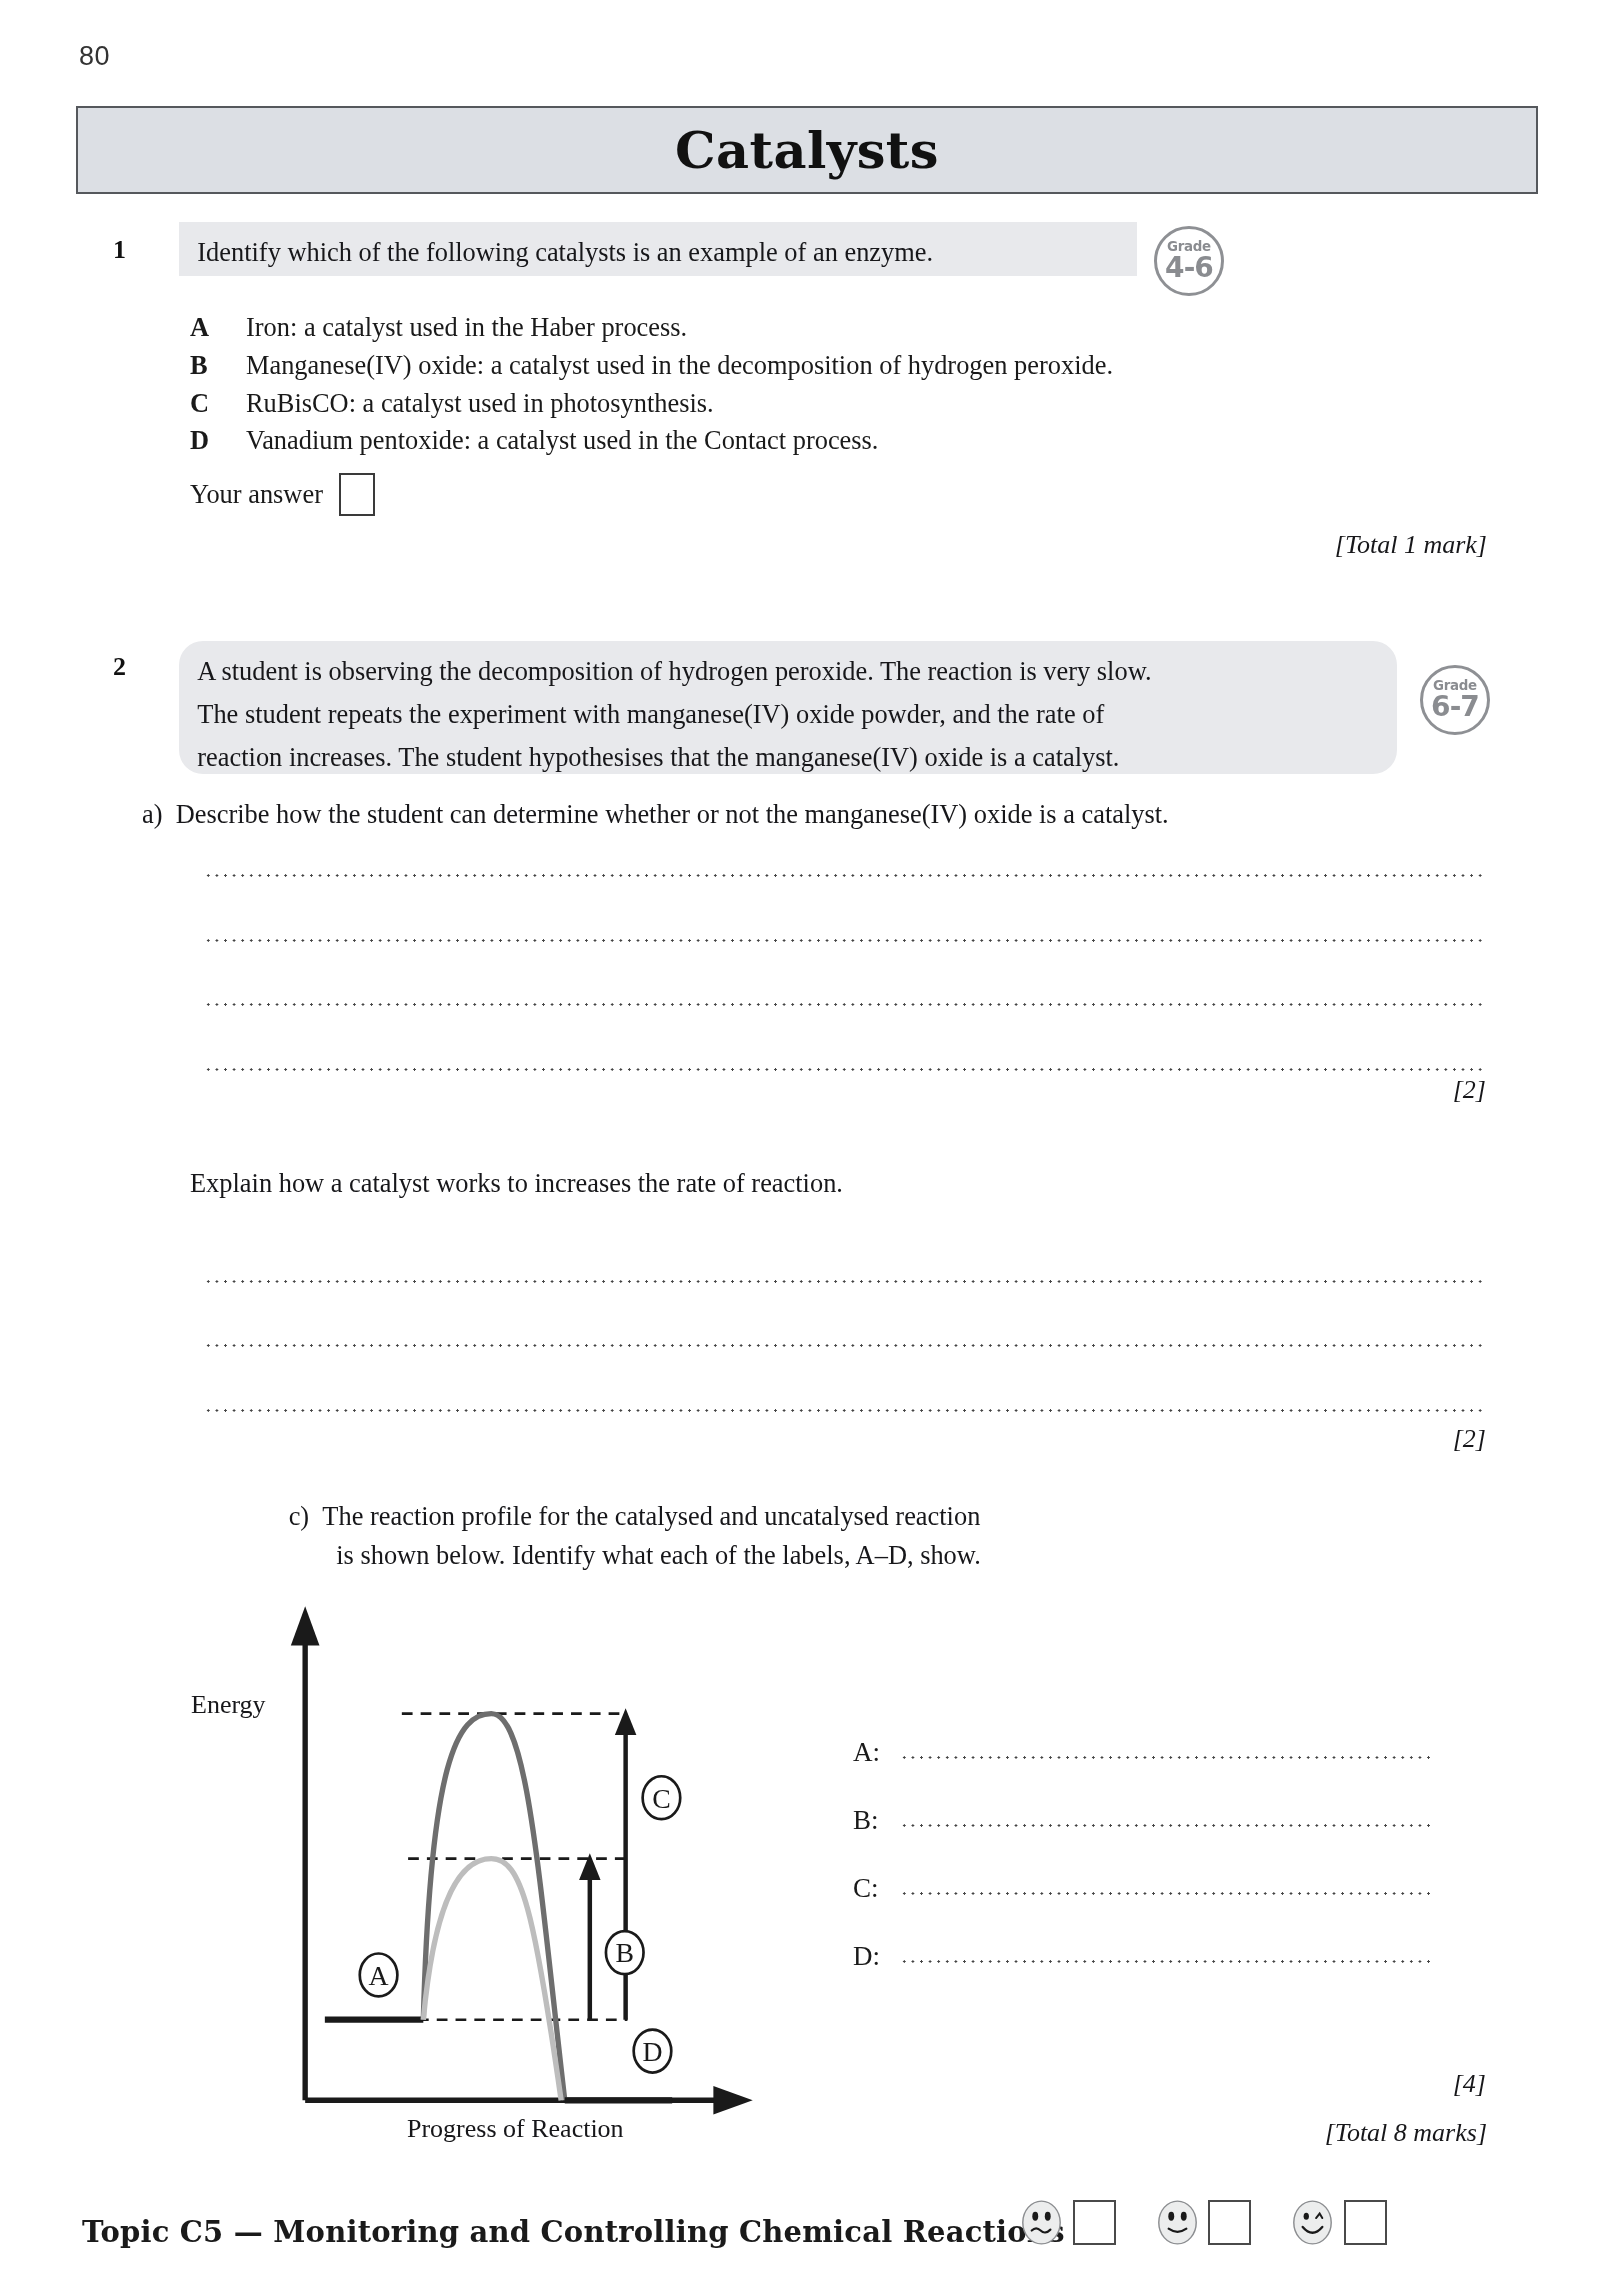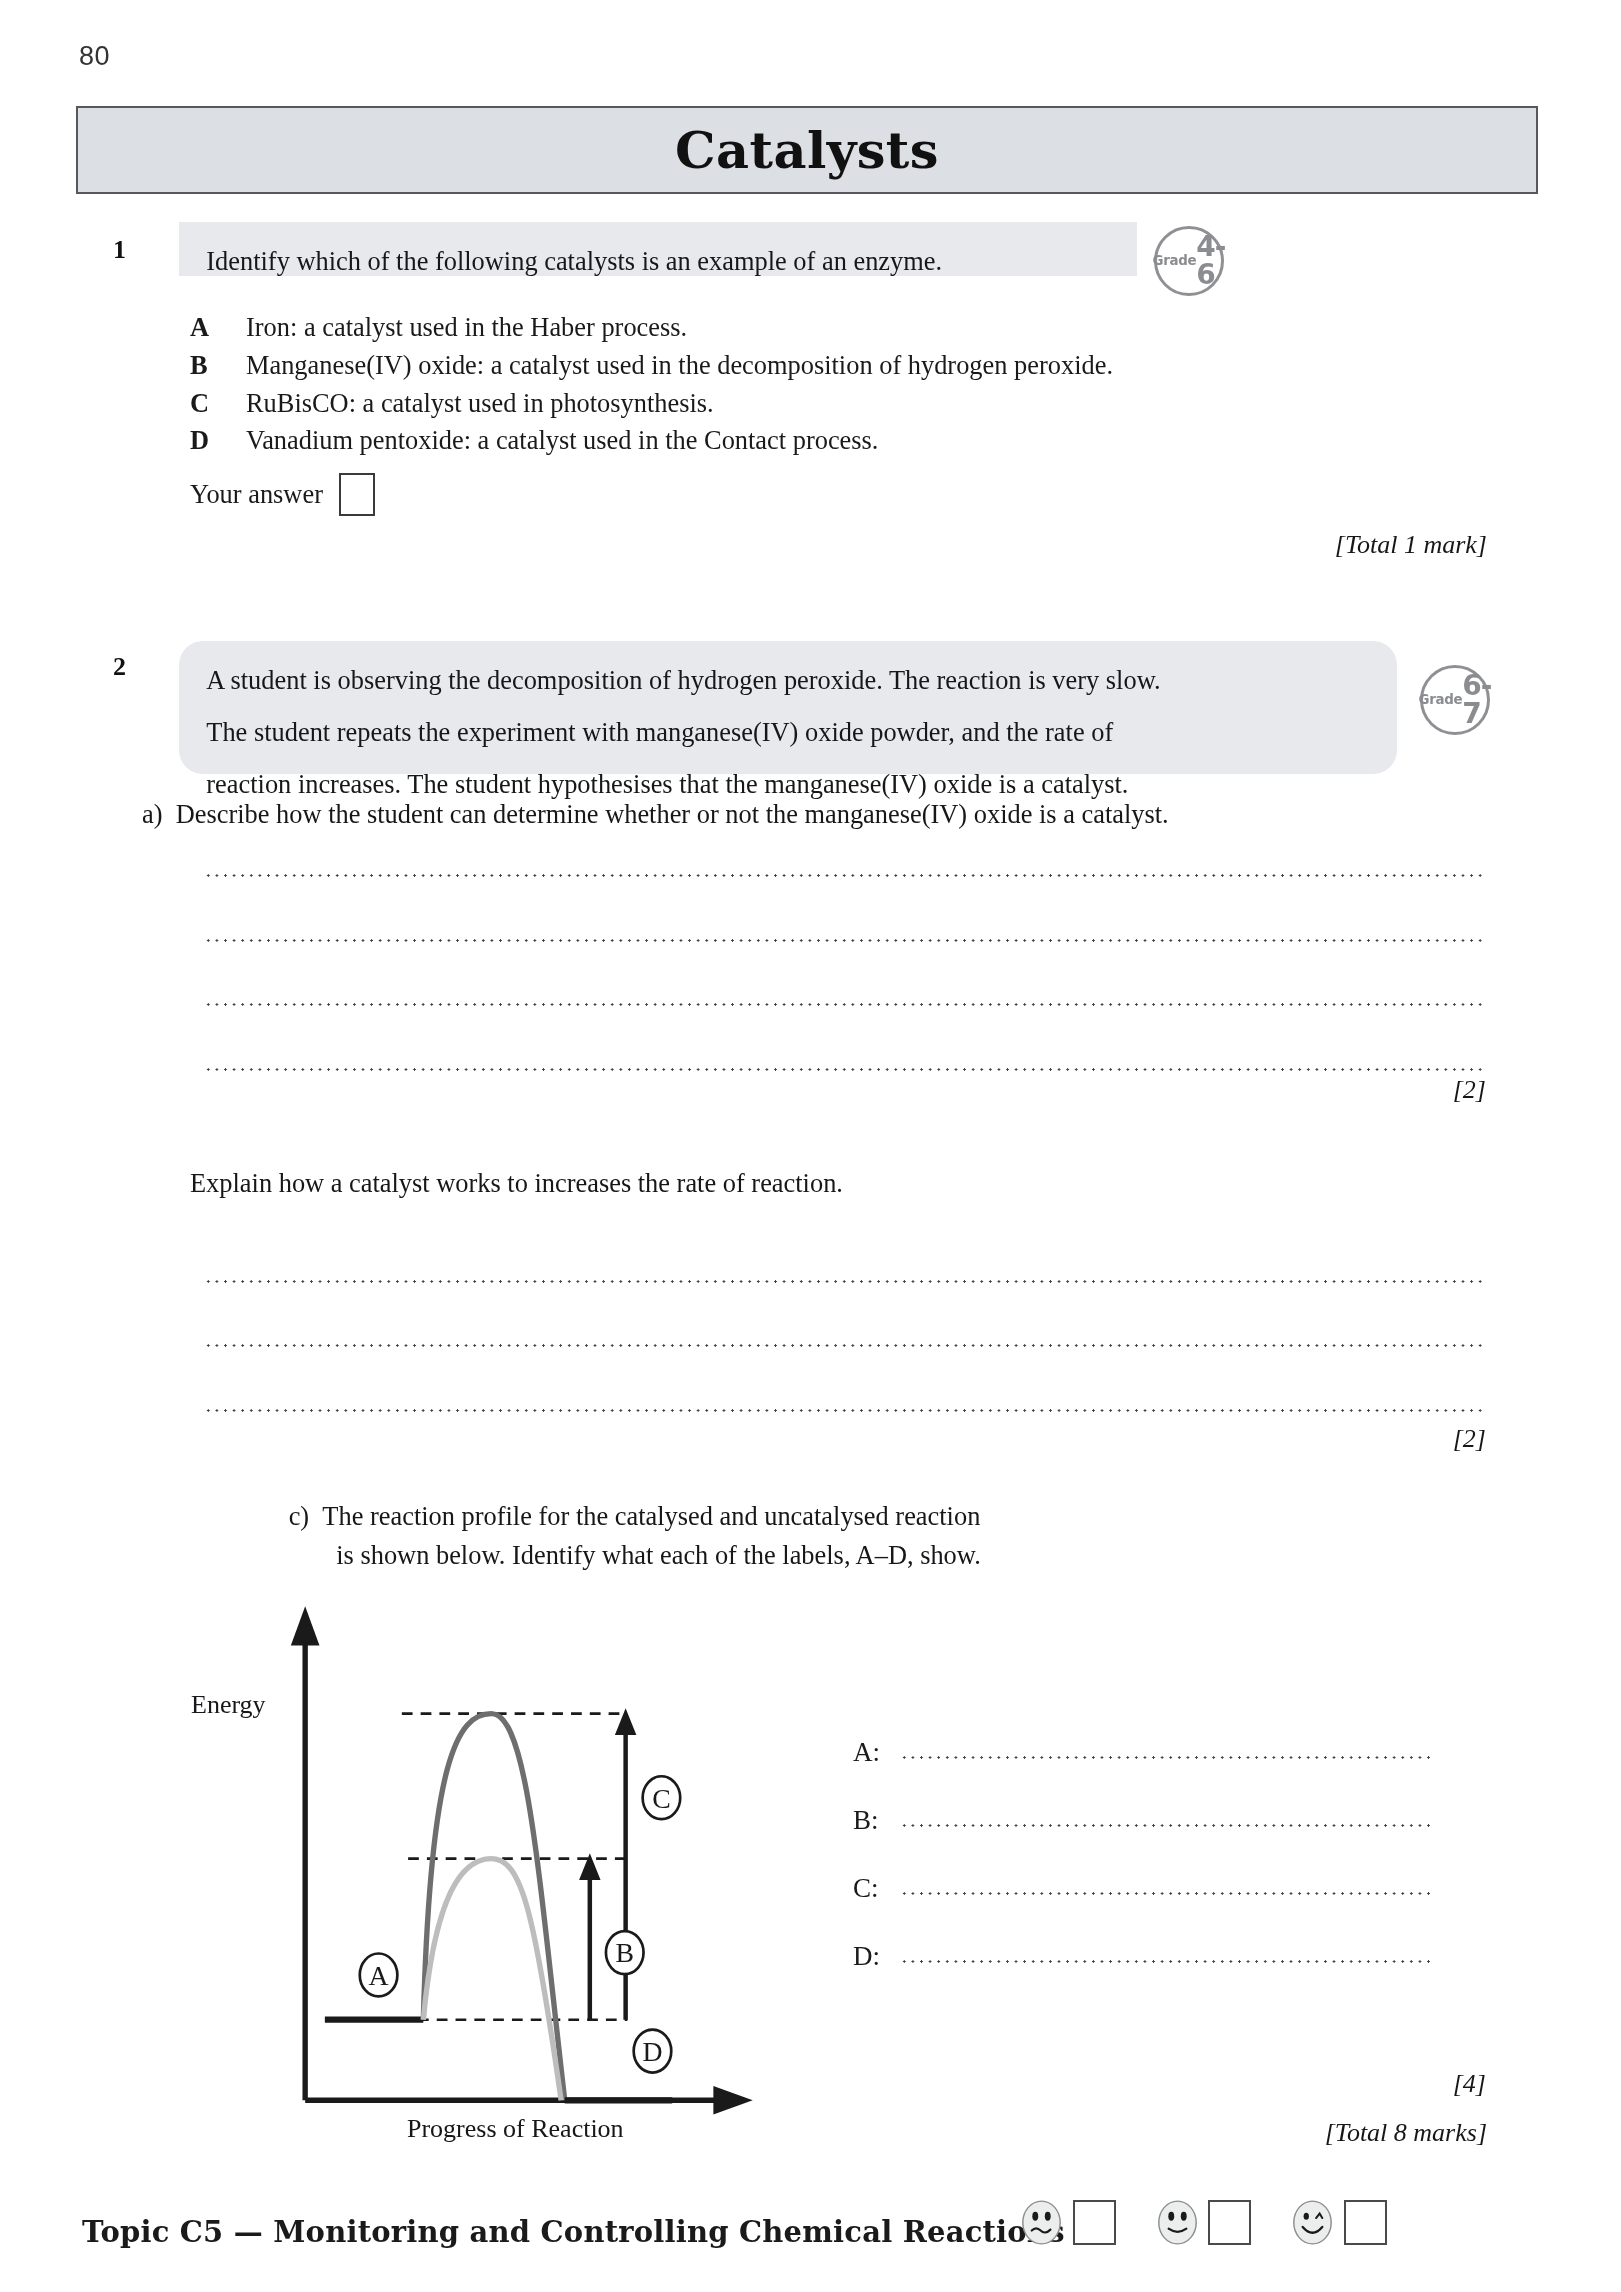--- a/index.html
+++ b/index.html
@@ -61,21 +61,21 @@
     font-weight: bold;
     color: #111;
   }
   .band {
     position: absolute;
     background: #e8e9ec;
     box-sizing: border-box;
     padding: 7.2px 14.3px 9px 14.3px;
   }
   .band p, .plain p {
-    margin: 13px;
+    margin: 4px;
     font-size: 26.4px;
     line-height: 39px;
     color: #17171a;
   }
   .plain {
     position: absolute;
   }
   .plain p {
     margin: 0;
   }
@@ -131,21 +131,21 @@
 
   
   .grade-stamp {
     position: absolute;
     width: 70px;
     height: 70px;
     border-radius: 50%;
     border: 3.6px solid #8e9094;
     box-sizing: border-box;
     display: flex;
-    flex-direction: row;
+    flex-direction: column;
     align-items: center;
     justify-content: center;
     color: #8a8c90;
     font-family: "DejaVu Sans", "Liberation Sans", sans-serif;
     line-height: 1;
   }
   .grade-stamp .g-word {
     font-size: 13.4px;
     font-weight: bold;
     letter-spacing: -0.3px;

